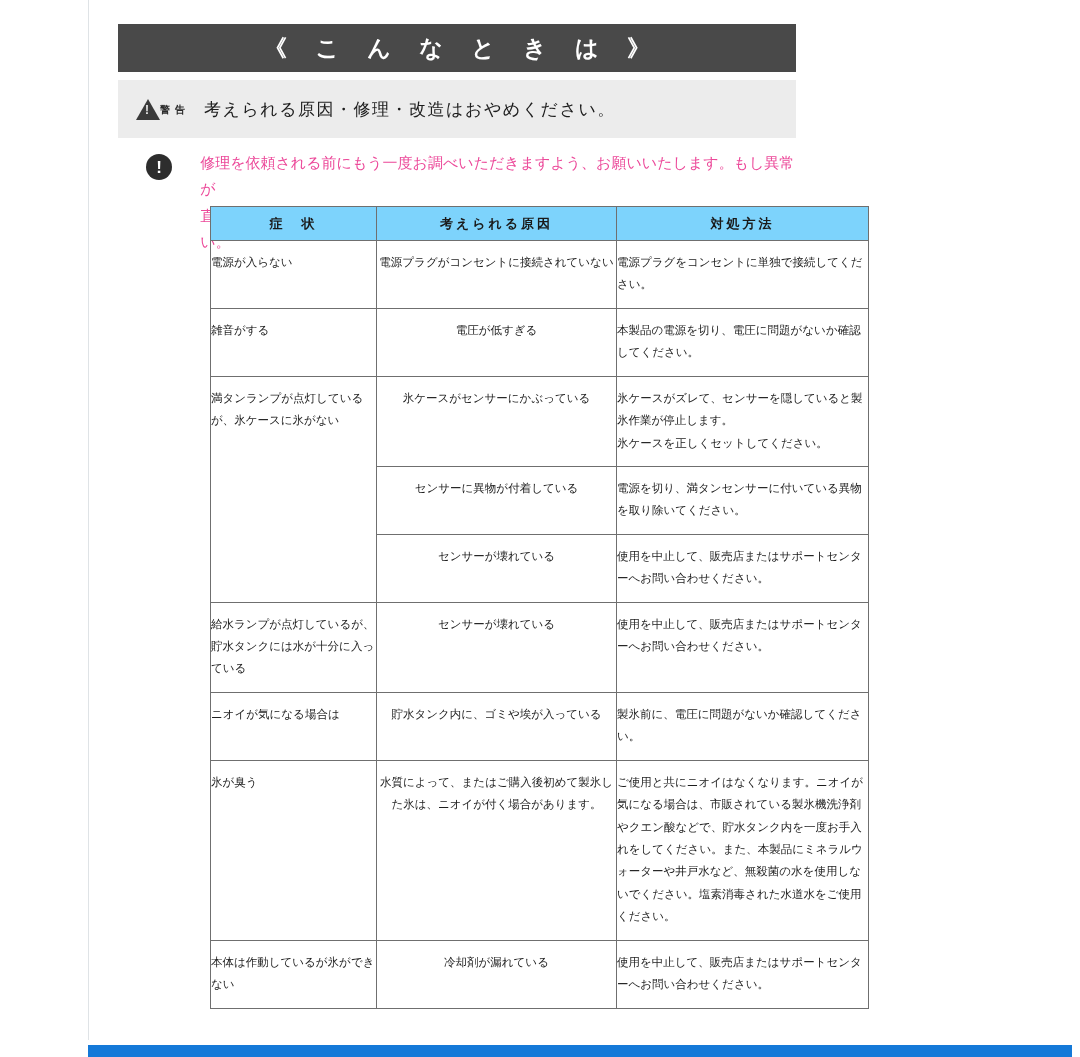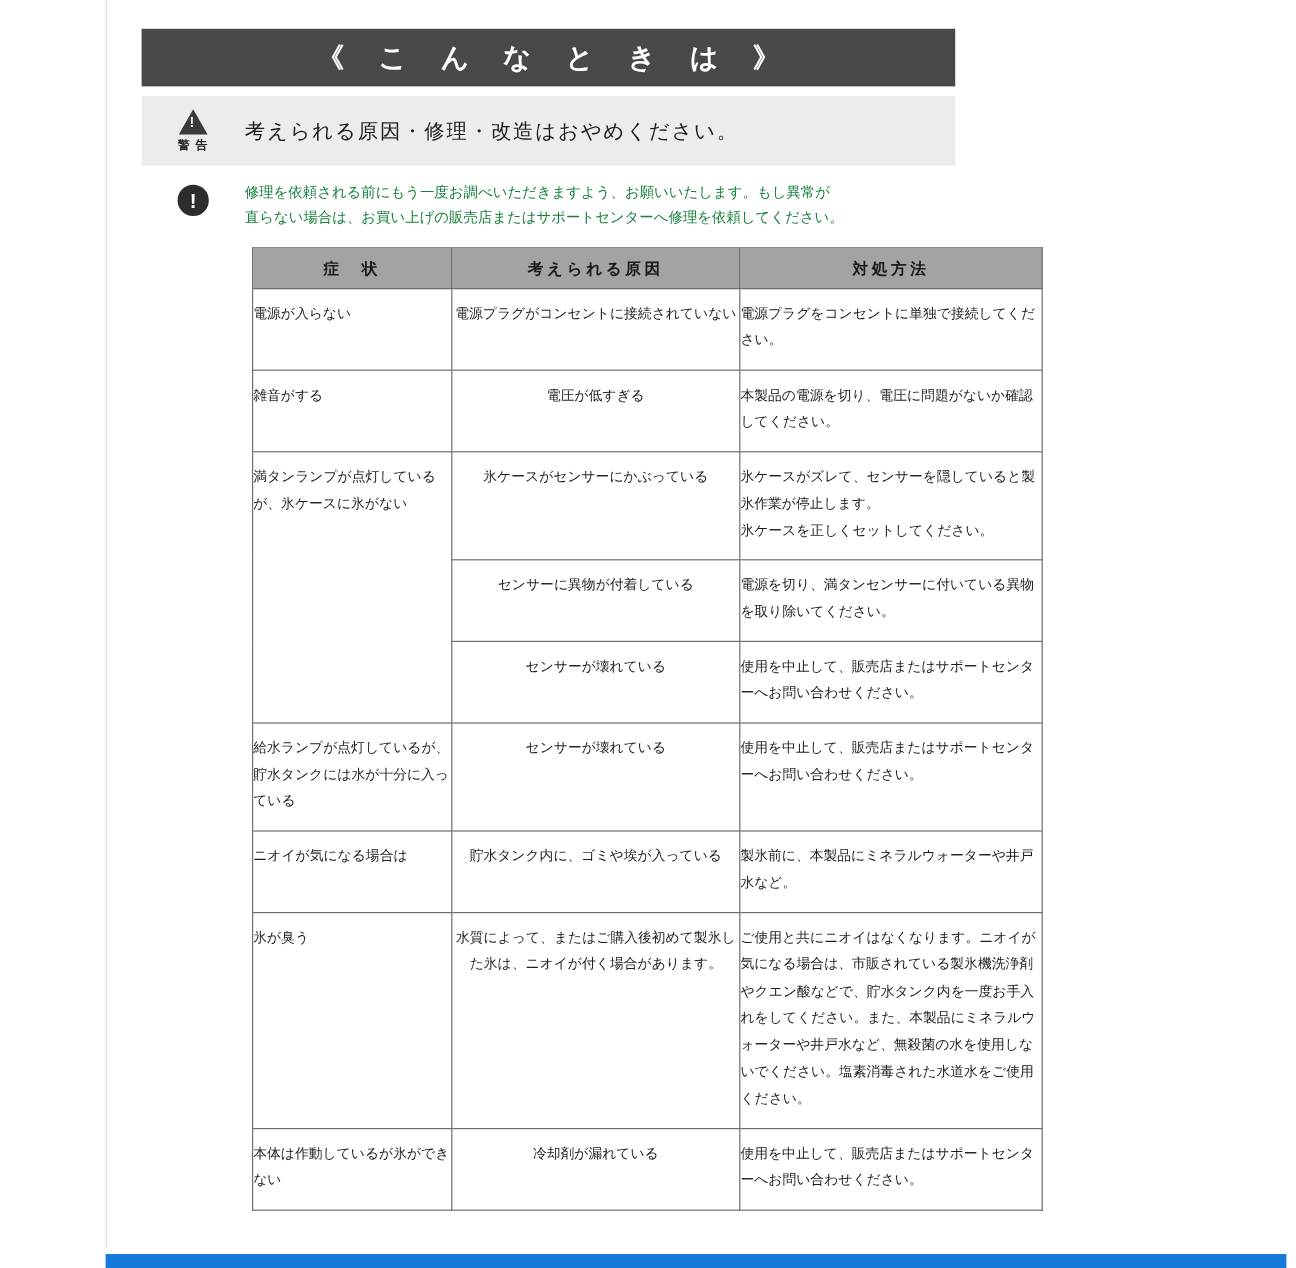--- a/index.html
+++ b/index.html
@@ -78,21 +78,20 @@
     top: 80px;
     width: 678px;
     height: 58px;
     background: #ececec;
     display: flex;
     align-items: center;
   }
   .warn-icon-wrap {
     width: 86px;
     display: flex;
-    flex-direction: column;
     align-items: center;
     justify-content: center;
   }
   .warn-tri {
     width: 0;
     height: 0;
     border-left: 12px solid transparent;
     border-right: 12px solid transparent;
     border-bottom: 21px solid #3a3a3a;
     position: relative;
@@ -142,41 +141,41 @@
     background: #2d2d2d;
     color: #ffffff;
     font-size: 17px;
     font-weight: bold;
     display: flex;
     align-items: center;
     justify-content: center;
     line-height: 1;
   }
   .note-lines {
-    font-size: 12px;
-    color: #15803d;
+    font-size: 15px;
+    color: #ec4899;
     line-height: 1.75;
   }
 
   
   .tbl {
     position: absolute;
     left: 210px;
     top: 206px;
     width: 658px;
     border-collapse: collapse;
     table-layout: fixed;
   }
   .tbl th, .tbl td {
     border: 1px solid #6f6f6f;
     vertical-align: top;
     box-sizing: border-box;
   }
   .tbl th {
-    background: #a3a3a3;
+    background: #7dd3fc;
     font-size: 13px;
     color: #1a1a1a;
     text-align: center;
     padding: 8px 0 7px;
     letter-spacing: 3px;
     font-weight: 700;
   }
   .tbl td {
     font-size: 11.5px;
     color: #1d1d1d;
@@ -251,21 +250,21 @@
         <td class="col-c">使用を中止して、販売店またはサポートセンターへお問い合わせください。</td>
       </tr>
       <tr>
         <td class="col-a">給水ランプが点灯しているが、貯水タンクには水が十分に入っている</td>
         <td class="col-b">センサーが壊れている</td>
         <td class="col-c">使用を中止して、販売店またはサポートセンターへお問い合わせください。</td>
       </tr>
       <tr>
         <td class="col-a">ニオイが気になる場合は</td>
         <td class="col-b">貯水タンク内に、ゴミや埃が入っている</td>
-        <td class="col-c">製氷前に、本製品にミネラルウォーターや井戸水など。</td>
+        <td class="col-c">製氷前に、電圧に問題がないか確認してください。</td>
       </tr>
       <tr>
         <td class="col-a">氷が臭う</td>
         <td class="col-b">水質によって、またはご購入後初めて製氷した氷は、ニオイが付く場合があります。</td>
         <td class="col-c">ご使用と共にニオイはなくなります。ニオイが気になる場合は、市販されている製氷機洗浄剤やクエン酸などで、貯水タンク内を一度お手入れをしてください。また、本製品にミネラルウォーターや井戸水など、無殺菌の水を使用しないでください。塩素消毒された水道水をご使用ください。</td>
       </tr>
       <tr>
         <td class="col-a">本体は作動しているが氷ができない</td>
         <td class="col-b">冷却剤が漏れている</td>
         <td class="col-c">使用を中止して、販売店またはサポートセンターへお問い合わせください。</td>

